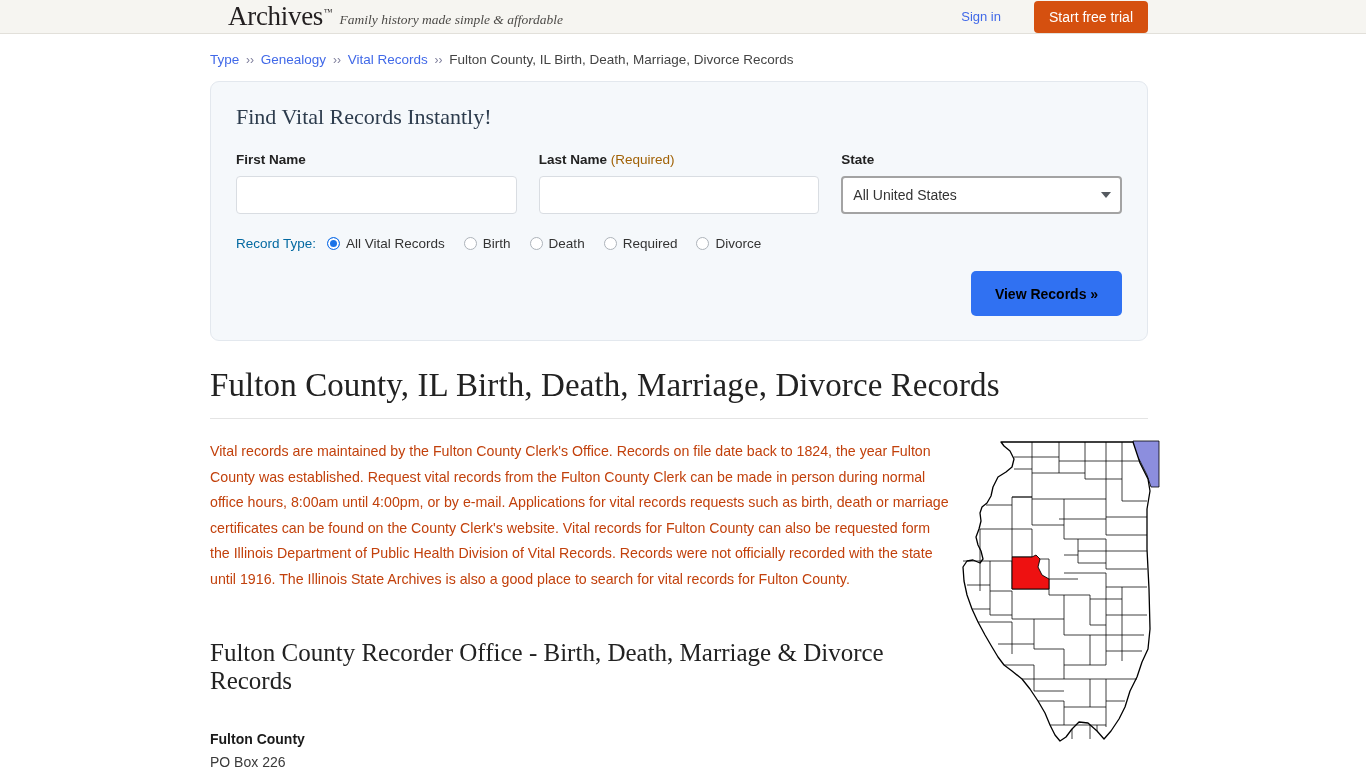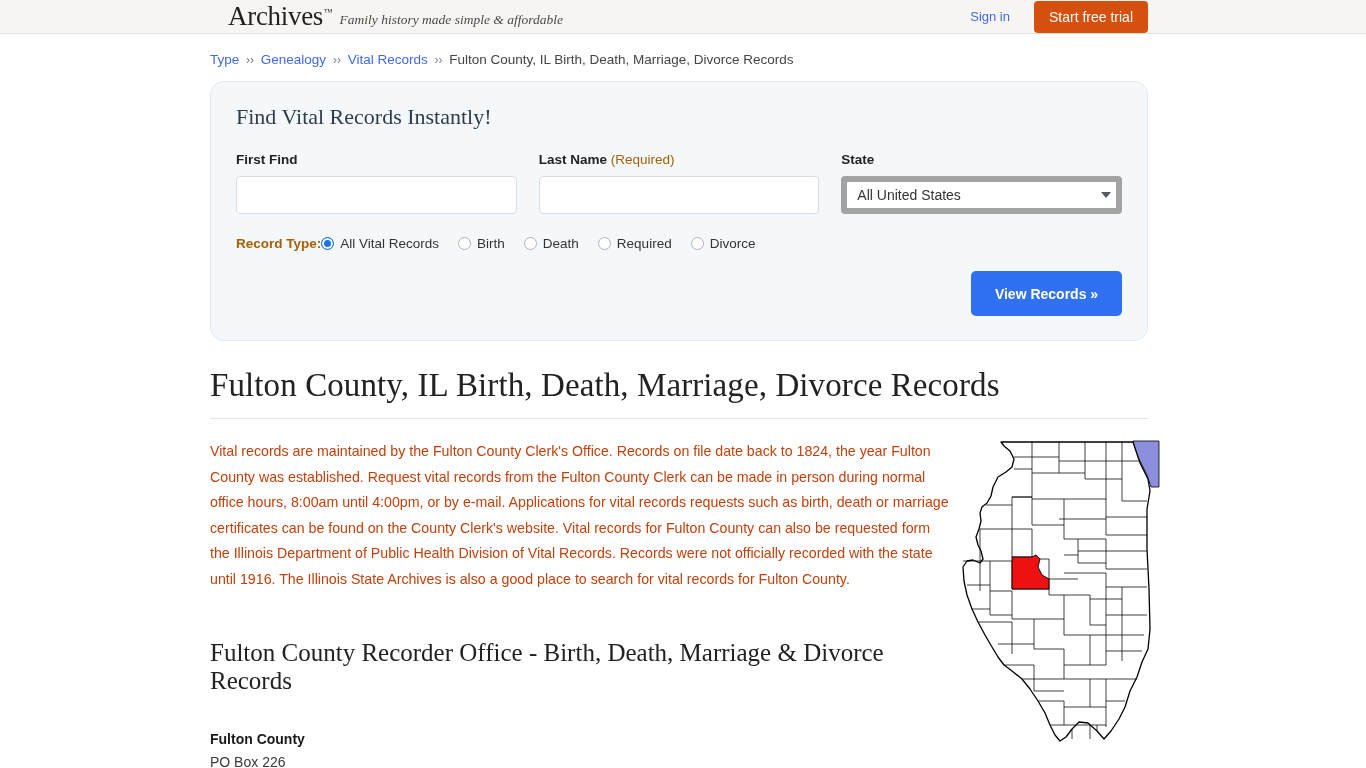--- a/index.html
+++ b/index.html
@@ -52,21 +52,21 @@
     font-family: "Liberation Serif", serif;
     font-style: italic;
     font-size: 13.5px;
     color: #4c4a47;
     position: relative;
     top: -1px;
   }
   .header-right {
     display: flex;
     align-items: center;
-    gap: 24px;
+    gap: 33px;
   }
   .sign-in-link {
     color: #4169e8;
     font-size: 13px;
     text-decoration: none;
     cursor: pointer;
   }
   .trial-btn {
     background: #d5500f;
     color: #ffffff;
@@ -102,21 +102,21 @@
     color: #7f7f9c;
     margin: 0 3px;
     font-size: 12px;
   }
   .crumb-current { color: #444444; }
 
   
   .search-panel {
     background: #f5f8fb;
     border: 1px solid #e3e8ee;
-    border-radius: 14px;
+    border-radius: 9px;
     padding: 22px 25px 24px 25px;
     margin-bottom: 26px;
   }
   .panel-title {
     font-family: "Liberation Serif", serif;
     font-size: 22px;
     color: #2d3c4d;
     margin: 0 0 22px 0;
     font-weight: normal;
   }
@@ -145,21 +145,21 @@
     padding: 0 10px;
     font-size: 14px;
     font-family: "Liberation Sans", sans-serif;
     color: #333333;
     outline: none;
   }
   .select-wrap { position: relative; }
   .select-input {
     width: 100%;
     height: 38px;
-    border: 6px solid #a3a3a3;
+    border: 2px solid #a3a3a3;
     border-radius: 4px;
     background: #ffffff;
     padding: 0 28px 0 10px;
     font-size: 14px;
     font-family: "Liberation Sans", sans-serif;
     color: #333333;
     display: flex;
     align-items: center;
     cursor: pointer;
   }
@@ -177,23 +177,23 @@
 
   
   .record-type-row {
     display: flex;
     align-items: center;
     margin-top: 22px;
     gap: 0;
     font-size: 13.5px;
   }
   .record-type-label {
-    font-weight: bold;
-    color: #a16207;
-    margin-right: 0;
+    font-weight: normal;
+    color: #0369a1;
+    margin-right: 11px;
   }
   .radio-item {
     display: flex;
     align-items: center;
     margin-right: 19px;
     cursor: pointer;
   }
   .radio-dot {
     width: 13px; height: 13px;
     border-radius: 50%;
@@ -211,21 +211,21 @@
   .radio-text { color: #333333; }
 
   
   .submit-row {
     display: flex;
     justify-content: flex-end;
     margin-top: 20px;
   }
   .view-records-btn {
     background: #3071f2;
-    color: #ffffff;
+    color: #000000;
     border: none;
     border-radius: 5px;
     font-size: 14px;
     font-weight: bold;
     font-family: "Liberation Sans", sans-serif;
     padding: 0 22px;
     height: 45px;
     min-width: 151px;
     cursor: pointer;
   }
@@ -312,21 +312,21 @@
     <a>Vital Records</a>
     <span class="crumb-sep">››</span>
     <span class="crumb-current">Fulton County, IL Birth, Death, Marriage, Divorce Records</span>
   </nav>
 
   <section class="search-panel">
     <h2 class="panel-title">Find Vital Records Instantly!</h2>
 
     <div class="fields-row">
       <div class="field-col">
-        <label class="field-label">First Find</label>
+        <label class="field-label">First Name</label>
         <input class="text-input" type="text" placeholder="" style="">
       </div>
 
       <div class="field-col">
         <label class="field-label"><span>Last Name</span> <span class="optional">(Required)</span></label>
         <input class="text-input" type="text" placeholder="" style="">
       </div>
 
       <div class="field-col">
         <label class="field-label">State</label>

